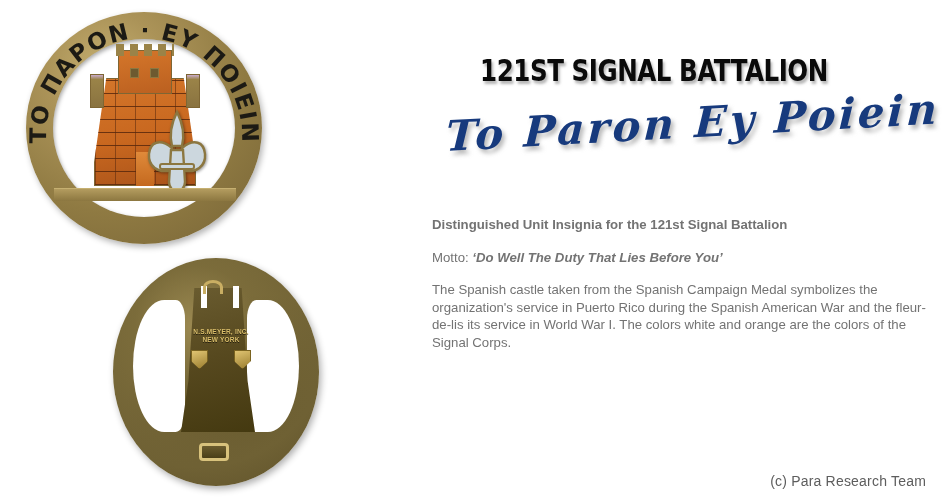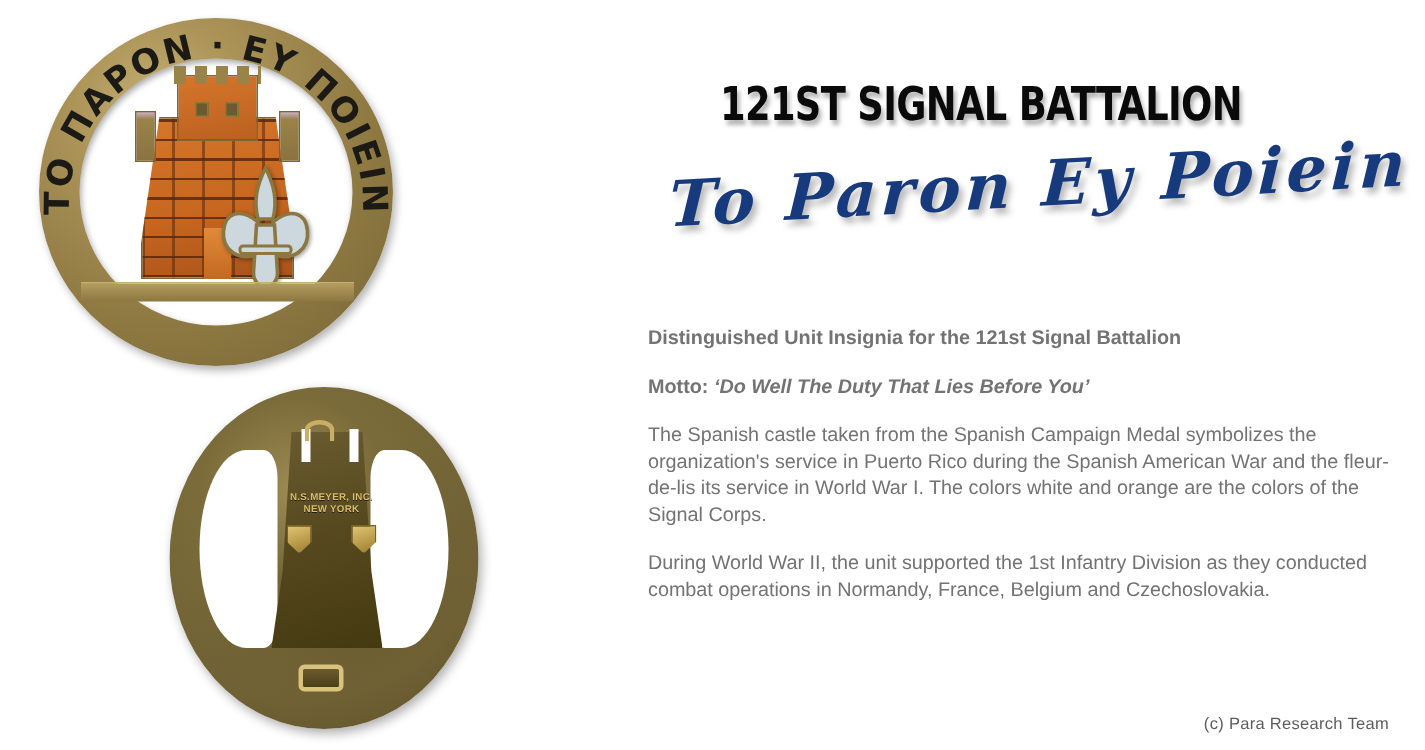--- a/index.html
+++ b/index.html
@@ -275,28 +275,28 @@
     width: 500px;
     font-family: "Liberation Sans", sans-serif;
     font-size: 13.2px;
     line-height: 17.5px;
     color: #737373;
   }
   .para { margin-bottom: 15px; }
   .para:last-child { margin-bottom: 0; }
 
   .lead { font-weight: 700; }
-  .motto-label { font-weight: 700; }
+  .motto-label { font-weight: 400; }
   .motto-quote { font-weight: 700; font-style: italic; text-align: right; }
 
   .copyright {
     position: absolute;
     right: 24px; bottom: 11px;
     font-family: "Liberation Sans", sans-serif;
-    font-size: 11px;
+    font-size: 14px;
     color: #5d5d5d;
     letter-spacing: 0.2px;
   }
 </style>
 </head>
 <body>
 
 <div id="page">
 
   <div class="badge-area">
@@ -373,19 +373,18 @@
 
       <div class="para lead">Distinguished Unit Insignia for the 121st Signal Battalion</div>
 
 
       <div class="para">
         <span class="motto-label">Motto: </span><span class="motto-quote">‘Do Well The Duty That Lies Before You’</span>
       </div>
 
       <div class="para">The Spanish castle taken from the Spanish Campaign Medal symbolizes the organization's service in Puerto Rico during the Spanish American War and the fleur-de-lis its service in World War I. The colors white and orange are the colors of the Signal Corps.</div>
 
-      <div class="para">During World War II, the unit supported the 1st Infantry Division as they conducted combat operations in Normandy, France, Belgium and Czechoslovakia.</div>
     </div>
   </div>
 
   <div class="copyright">(c) Para Research Team</div>
 
 </div>
 
 </body></html>

